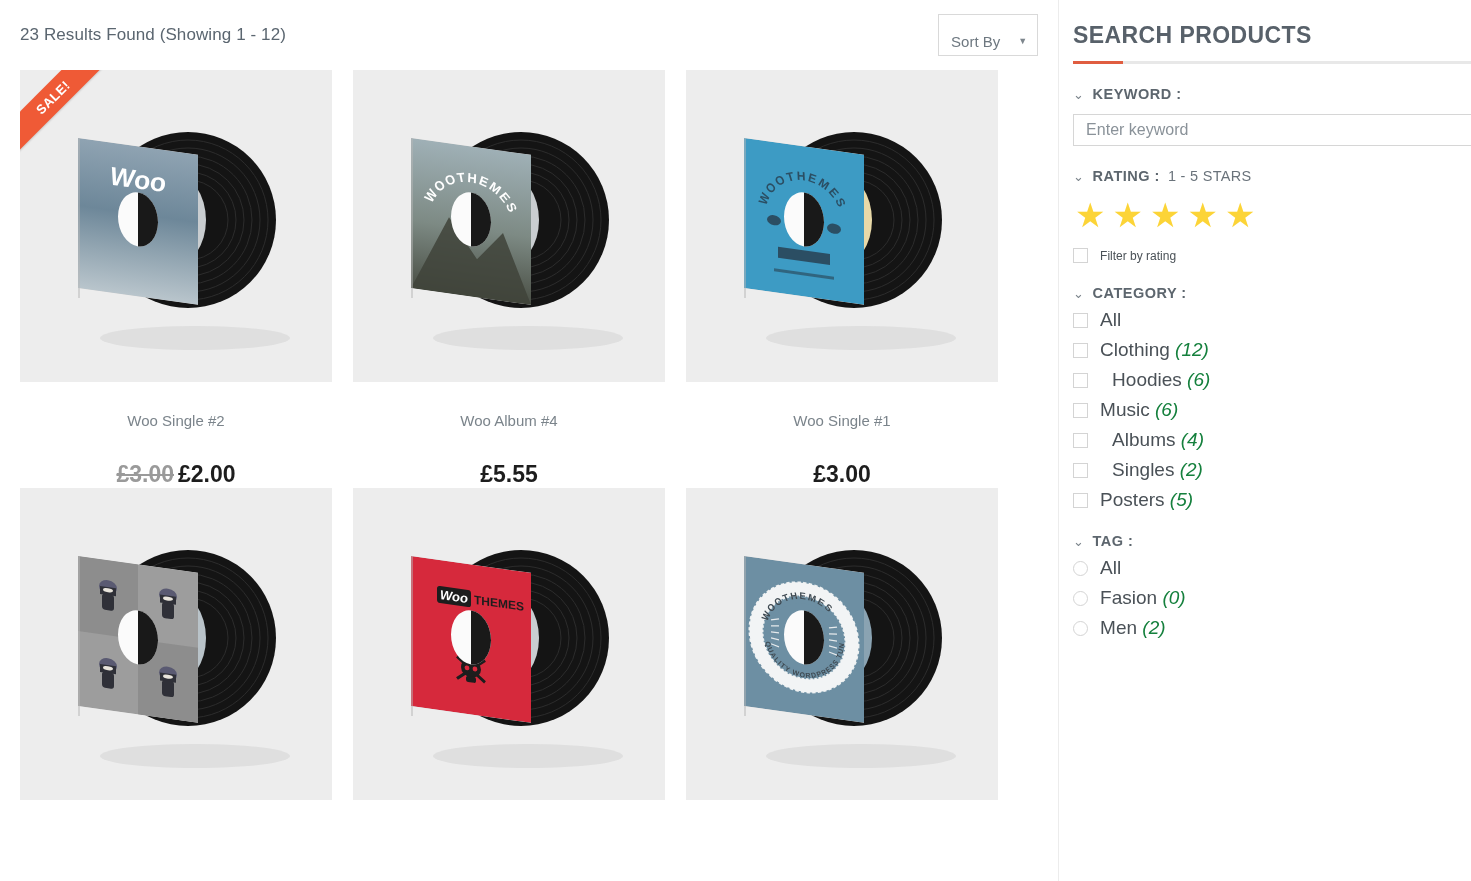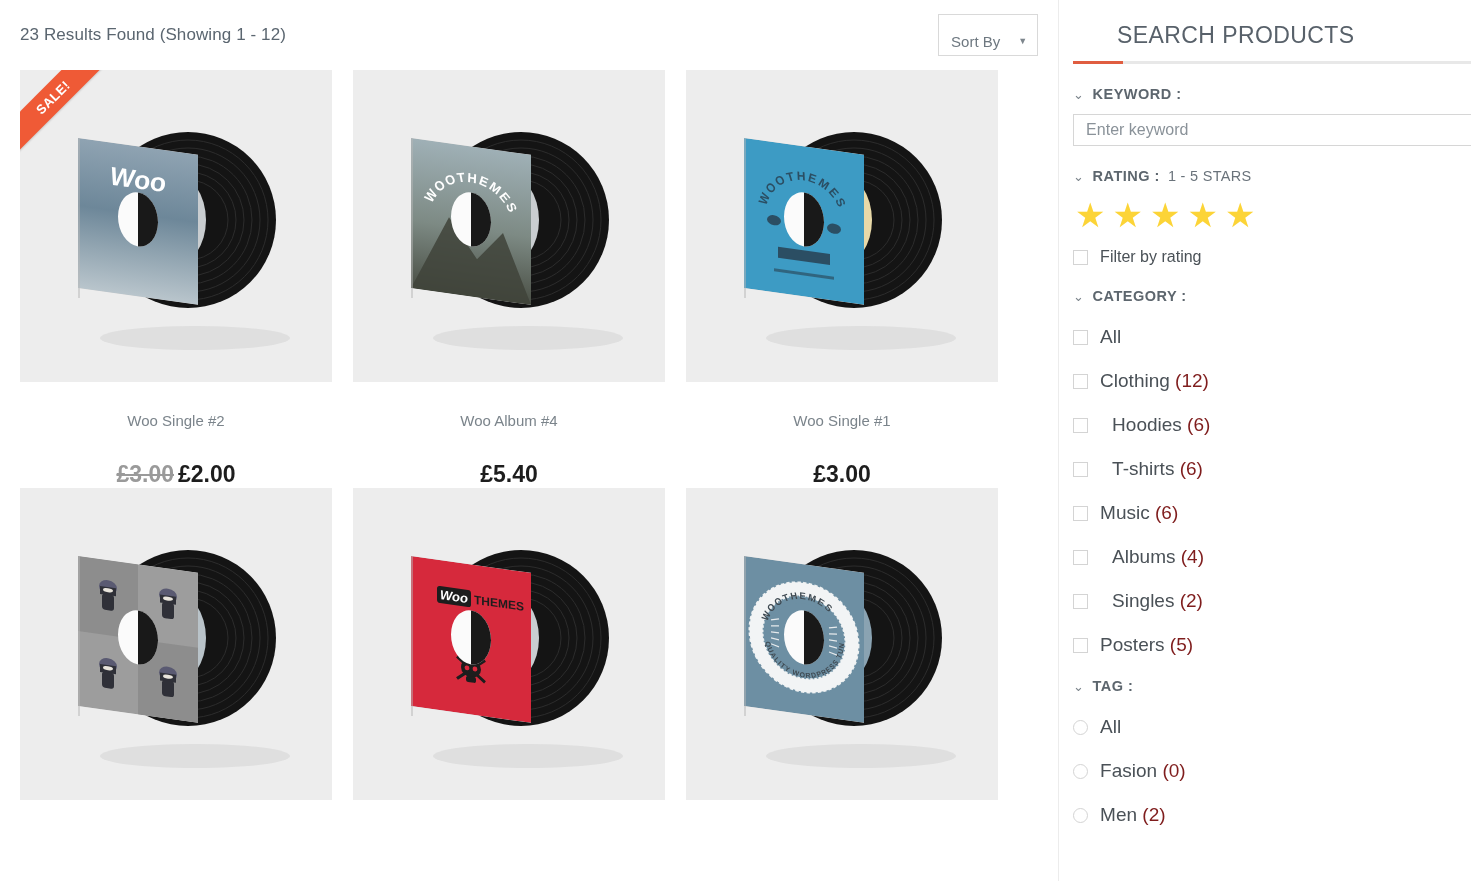--- a/index.html
+++ b/index.html
@@ -102,24 +102,23 @@
   
   .sidebar {
     width: 469px;
     height: 881px;
     padding: 22px 0 0 14px;
     background: #fff;
     overflow: hidden;
   }
   .sb-title {
     font-size: 23px;
-    font-weight: 400;
+    font-weight: 700;
     color: #58616a;
     letter-spacing: .4px;
-    margin-left: 44px;
   }
   .sb-underline {
     margin-top: 12px;
     height: 3px;
     width: 443px;
     background: #e8e8e8;
     position: relative;
   }
   .sb-underline::before {
     content: "";
@@ -164,21 +163,21 @@
   }
   .kw-input::placeholder { color: #8a9299; }
 
   .stars { margin-top: 14px; display: flex; gap: 7px; padding-left: 2px; }
   .star { font-size: 34px; color: #fcd437; line-height: 1; }
 
   .opt-row {
     display: flex;
     align-items: center;
     gap: 12px;
-    margin-top: 22px;
+    margin-top: 8px;
     cursor: pointer;
   }
   .opt-row.sub { padding-left: 0; }
   .opt-row.sub .opt-label { padding-left: 12px; }
   .cbox {
     width: 15px; height: 15px;
     border: 1px solid #d4d4d4;
     background: #fff;
     flex: 0 0 auto;
   }
@@ -186,24 +185,24 @@
     width: 15px; height: 15px;
     border: 1px solid #d4d4d4;
     border-radius: 50%;
     background: #fff;
     flex: 0 0 auto;
   }
   .opt-label {
     font-size: 19px;
     color: #4a5157;
   }
-  .opt-count { color: #7f1d1d; }
+  .opt-count { color: #15803d; font-style: italic; }
 
   .opt-row.filter-rating { margin-top: 16px; }
-  .opt-row.filter-rating .opt-label { font-size: 16px; color: #4a5157; }
+  .opt-row.filter-rating .opt-label { font-size: 12px; color: #4a5157; }
 </style>
 </head>
 <body>
 
 <div class="page">
 
   <div class="results-col">
 
     <div class="results-bar">
       <div class="results-count">23 Results Found (Showing 1 - 12)</div>
@@ -294,21 +293,21 @@
         <textPath href="#cp" startOffset="12%">WOOTHEMES</textPath></text>
                   </svg>
         <ellipse cx="60" cy="73" rx="20" ry="27" fill="#fbfbfb"></ellipse>
         <path d="M60,46 A20,27 0 0 1 60,100 Z" fill="#191919"></path>
       </g>
       <rect x="0" y="0" width="2" height="160" fill="#b8b8b8" opacity=".5"></rect>
     </g>
   </svg>
           </div>
           <div class="card-title">Woo Album #4</div>
-          <div class="card-price"><span>£5.40</span></div>
+          <div class="card-price"><span>£5.55</span></div>
         </div>
         <div class="card">
           <div class="thumb">
             <svg class="vinyl-wrap" viewBox="0 0 312 312" xmlns="http://www.w3.org/2000/svg">
     <rect width="312" height="312" fill="#ededed"></rect>
     <ellipse cx="175" cy="268" rx="95" ry="12" fill="#d9d9d9" opacity=".7"></ellipse>
     <g transform="translate(168,150)">
       <circle cx="0" cy="0" r="88" fill="#141414"></circle>
       <g fill="none" stroke="#2c2c2c" stroke-width="1">
         <circle cx="0" cy="0" r="80"></circle>
@@ -541,24 +540,20 @@
           <span class="opt-label">All</span>
         </div>
         <div class="opt-row">
           <span class="cbox"></span>
           <span class="opt-label">Clothing<span class="opt-count"> (12)</span></span>
         </div>
         <div class="opt-row sub">
           <span class="cbox"></span>
           <span class="opt-label">Hoodies<span class="opt-count"> (6)</span></span>
         </div>
-        <div class="opt-row sub">
-          <span class="cbox"></span>
-          <span class="opt-label">T-shirts<span class="opt-count"> (6)</span></span>
-        </div>
         <div class="opt-row">
           <span class="cbox"></span>
           <span class="opt-label">Music<span class="opt-count"> (6)</span></span>
         </div>
         <div class="opt-row sub">
           <span class="cbox"></span>
           <span class="opt-label">Albums<span class="opt-count"> (4)</span></span>
         </div>
         <div class="opt-row sub">
           <span class="cbox"></span>

